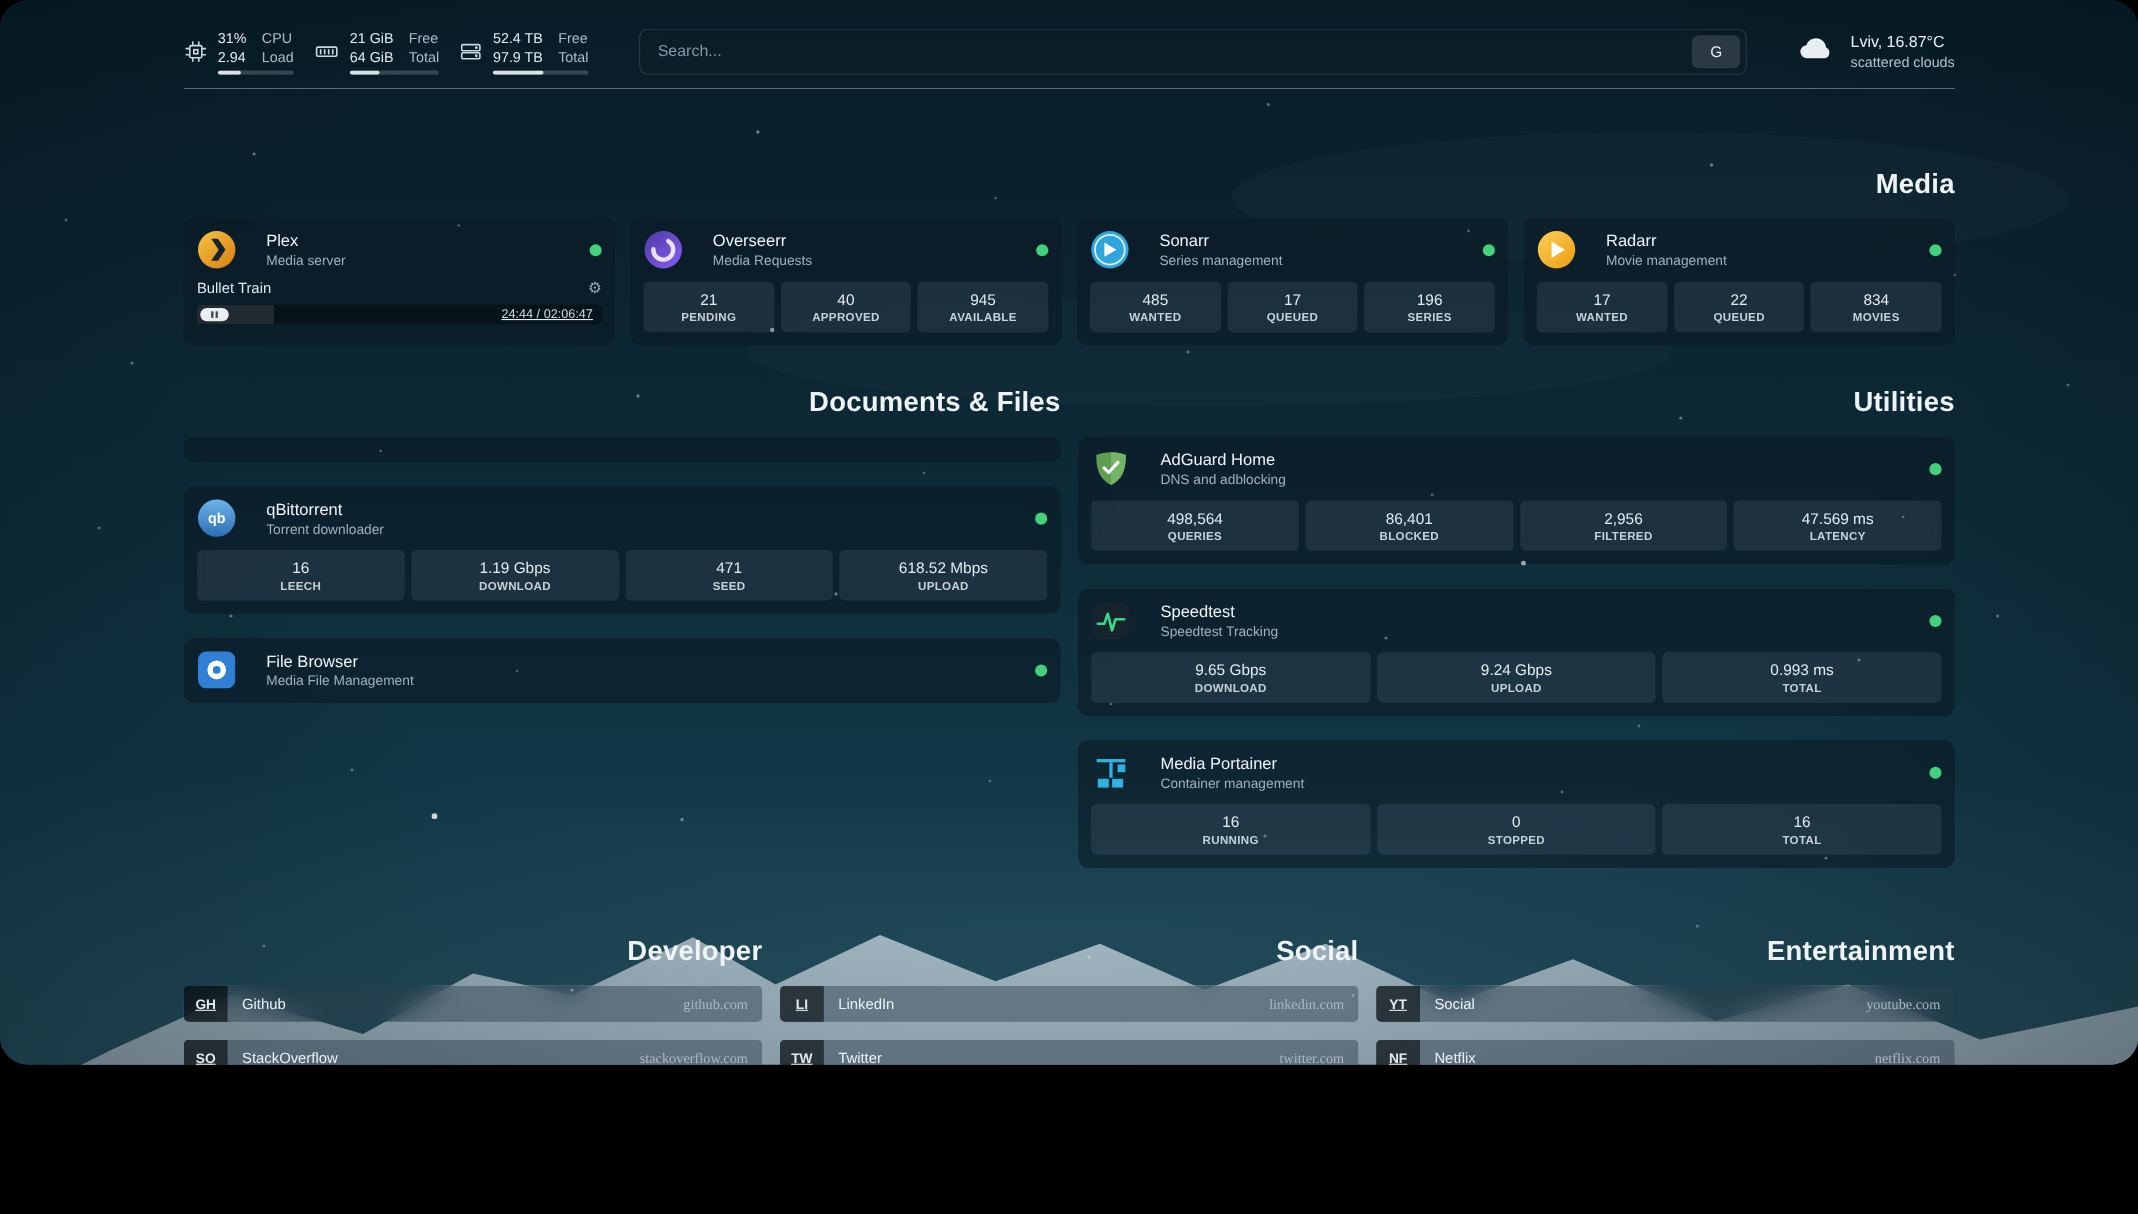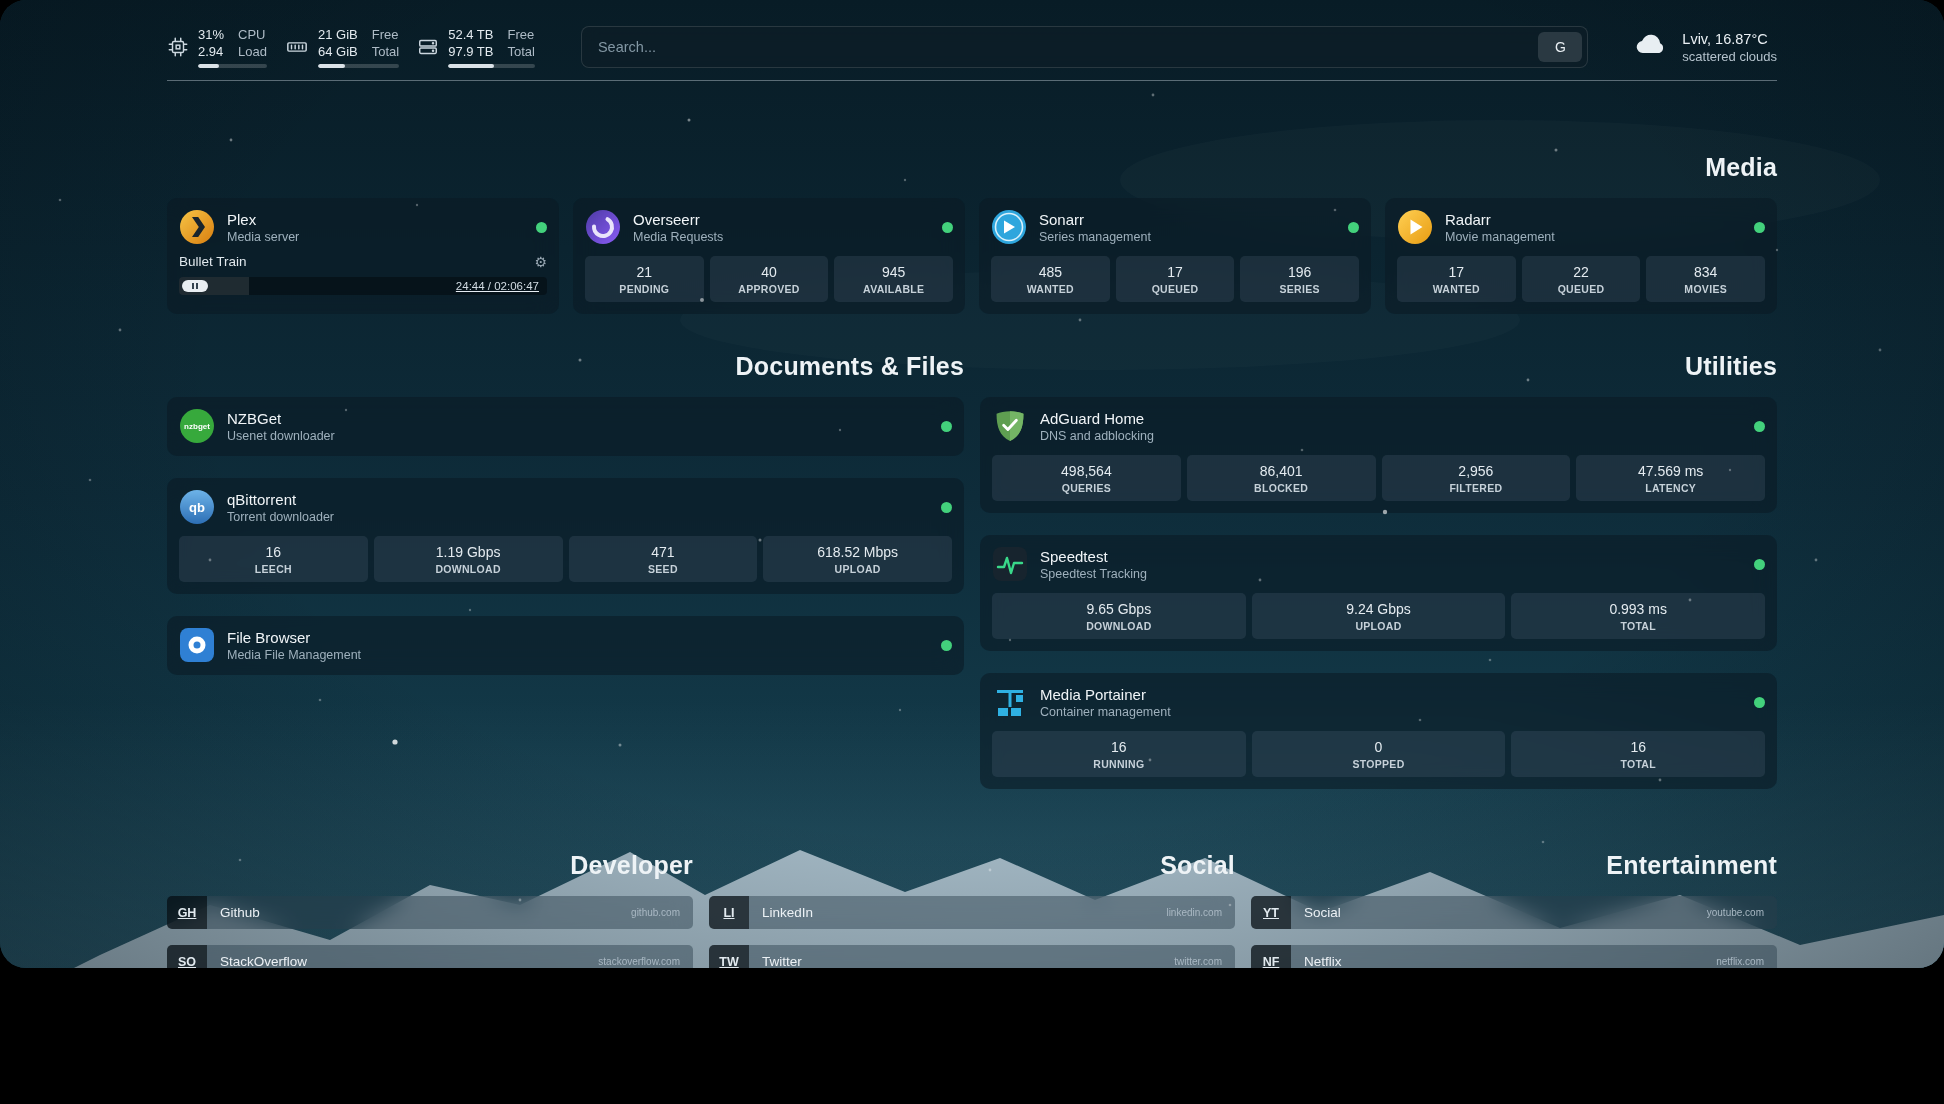--- a/index.html
+++ b/index.html
@@ -38,21 +38,21 @@
 
   .divider{margin-top:12px;border-top:1px solid rgba(205,217,226,0.42);}
 
   
   h2.sec{font-size:25px;font-weight:600;color:#eef3f6;margin:0 0 16px 0;letter-spacing:0.2px;text-align:right;}
   .media-sec{margin-top:72px;}
   .cards-row{display:grid;grid-template-columns:repeat(4,1fr);gap:14px;}
 
   .card{background:rgba(11,26,36,0.58);border-radius:10px;padding:11px 12px 12px;
         backdrop-filter:blur(12px);}
-  .card-head{display:flex;align-items:center;gap:12px;}
+  .card-head{display:flex;align-items:center;gap:27px;}
   .svc-icon{width:36px;height:36px;flex:0 0 36px;display:flex;align-items:center;justify-content:center;}
   .svc-text{min-width:0;}
   .svc-name{font-size:15px;font-weight:500;color:#f1f5f8;white-space:nowrap;}
   .svc-desc{font-size:12.5px;color:#9fb1bd;margin-top:2px;white-space:nowrap;}
   .dot{margin-left:auto;width:11px;height:11px;border-radius:50%;background:var(--status,#43d17c);flex:0 0 11px;}
 
   .stats{display:flex;gap:6px;margin-top:11px;}
   .stat{flex:1;background:rgba(132,158,176,0.14);border-radius:5px;padding:8px 4px 7px;text-align:center;min-width:0;}
   .stat-val{font-size:14px;color:#e4ebf0;white-space:nowrap;}
   .stat-lab{font-size:10.5px;font-weight:700;color:#c6d1d9;margin-top:3px;letter-spacing:0.3px;white-space:nowrap;}
@@ -74,21 +74,21 @@
 
   
   .bookmarks{display:grid;grid-template-columns:repeat(3,1fr);gap:16px;margin-top:40px;}
   .bm-row{display:flex;align-items:stretch;height:33px;margin-bottom:16px;border-radius:5px;overflow:hidden;
           backdrop-filter:blur(10px);cursor:pointer;}
   .bm-abbr{width:40px;background:rgba(5,13,19,0.74);display:flex;align-items:center;justify-content:center;
            font-size:12.5px;font-weight:600;color:#e2eaef;flex:0 0 40px;text-decoration:underline;}
   .bm-body{flex:1;background:rgba(42,61,75,0.45);display:flex;align-items:center;justify-content:space-between;
            padding:0 13px;min-width:0;}
   .bm-name{font-size:13.5px;color:#ecf1f5;}
-  .bm-url{font-size:10px;color:#a9b8c3;}
+  .bm-url{font-size:13px;color:#a9b8c3;font-family:Liberation Serif, serif;}
 
   .nzb-txt{font-size:8px;font-weight:700;fill:#ffffff;font-family:"Liberation Sans",sans-serif;}
   .qb-txt{font-size:13px;font-weight:700;fill:#ffffff;font-family:"Liberation Sans",sans-serif;}
 </style>
 </head>
 <body>
 
 <div class="screen">
 
   <div class="bg">
@@ -408,33 +408,20 @@
         </div>
       </div>
     </section>
 
     <div class="columns">
 
       <div class="col">
         <h2 class="sec">Documents &amp; Files</h2>
 
         <div class="card">
-          <div class="card-head">
-            <span class="svc-icon">
-              <svg width="36" height="36" viewBox="0 0 36 36">
-                <circle cx="18" cy="18" r="17" fill="#37a93c"></circle>
-                <text x="18" y="21" text-anchor="middle" class="nzb-txt">nzbget</text>
-              </svg>
-            </span>
-            <div class="svc-text">
-              <div class="svc-name">NZBGet</div>
-              <div class="svc-desc">Usenet downloader</div>
-            </div>
-            <span class="dot"></span>
-          </div>
         </div>
 
         <div class="card">
           <div class="card-head">
             <span class="svc-icon">
               <svg width="36" height="36" viewBox="0 0 36 36">
                 <defs>
                     <linearGradient id="gQb" x1="0" y1="0" x2="0" y2="1">
                   <stop offset="0" stop-color="#6db3e8"></stop>
                       <stop offset="1" stop-color="#2d6fb5"></stop>

